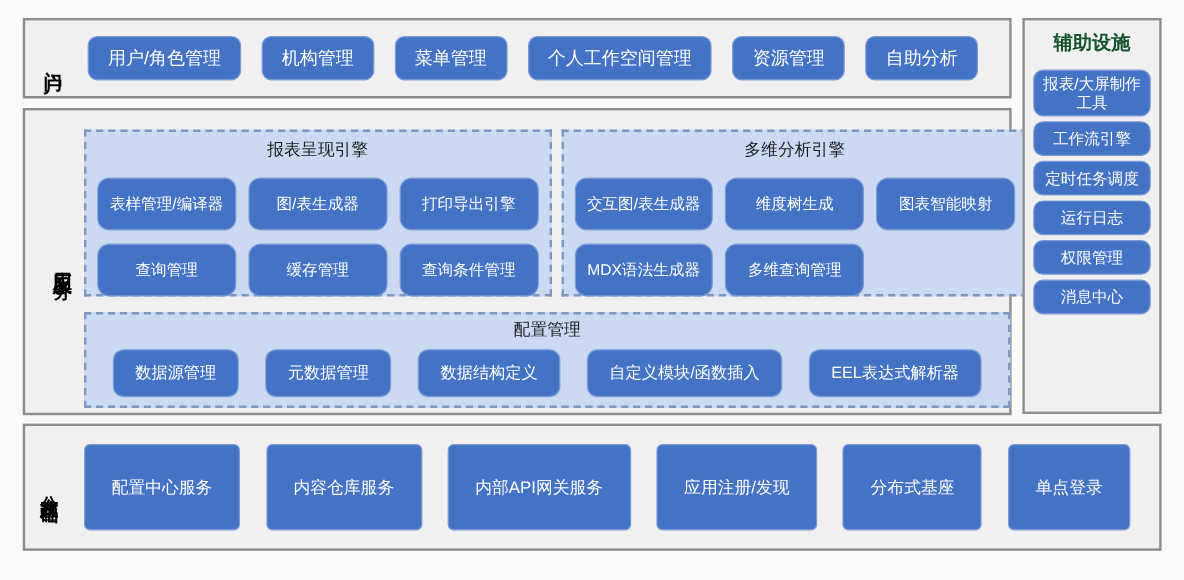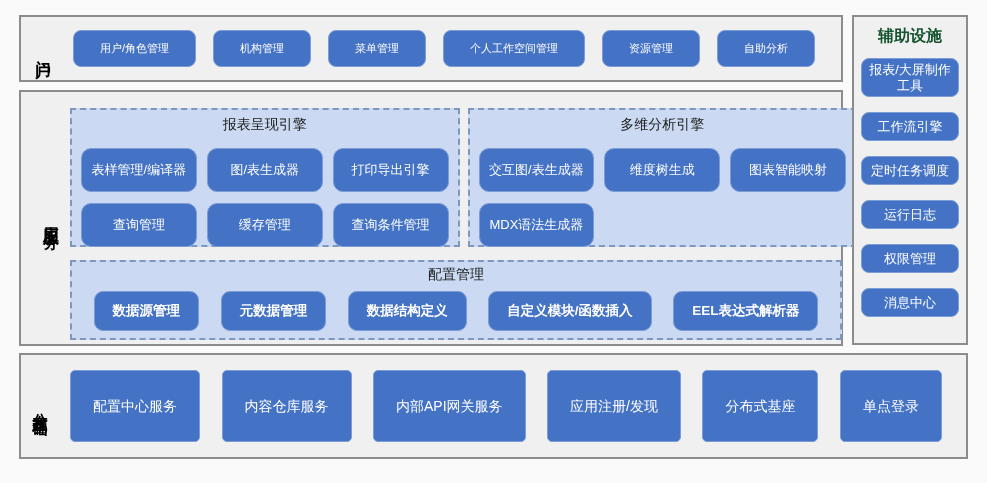--- a/index.html
+++ b/index.html
@@ -54,21 +54,21 @@
     display: flex;
     align-items: center;
     gap: 17px;
     margin-left: 22px;
     margin-right: 26px;
   }
   #portal .btn {
     flex: 1 1 auto;
     height: 37px;
     border-radius: 8px;
-    font-size: 11px;
+    font-size: 15px;
     white-space: nowrap;
     padding: 0 10px;
   }
 
   
   #app { left: 19px; top: 90px; width: 824px; height: 256px; }
   #app .v-label { position: absolute; left: 22px; top: 50%; transform: translateY(-50%); }
   #engines {
     position: absolute;
     left: 49px; top: 16px; width: 787px; height: 139px;
@@ -86,21 +86,20 @@
     border-radius: 10px;
     font-size: 13px;
     padding: 2px 3px;
   }
   #config { left: 49px; top: 168px; width: 772px; height: 80px; }
   #config .row {
     display: flex;
     justify-content: space-evenly;
     align-items: flex-end;
     margin-top: 7px;
-    font-weight: bold;
   }
   #config .btn {
     height: 40px;
     border-radius: 9px;
     font-size: 13.5px;
     white-space: nowrap;
     padding: 0 18px;
   }
 
   
@@ -109,21 +108,21 @@
     text-align: center;
     font-weight: bold;
     font-size: 16px;
     color: #14532d;
     margin: 9px 0 11px;
   }
   #aux .col {
     display: flex;
     flex-direction: column;
     align-items: center;
-    gap: 15px;
+    gap: 4px;
   }
   #aux .btn {
     width: 98px;
     border-radius: 8px;
     font-size: 13px;
     min-height: 29px;
     padding: 3px 4px;
   }
 
   
@@ -177,20 +176,21 @@
     </div>
 
 
     <div class="engine">
       <div class="panel-title">多维分析引擎</div>
       <div class="engine-grid">
         <div class="btn">交互图/表生成器</div>
         <div class="btn">维度树生成</div>
         <div class="btn">图表智能映射</div>
         <div class="btn">MDX语法生成器</div>
+        <div class="btn">多维查询管理</div>
       </div>
     </div>
   </div>
 
   <div id="config" class="panel">
     <div class="panel-title">配置管理</div>
     <div class="row">
       <div class="btn">数据源管理</div>
       <div class="btn">元数据管理</div>
       <div class="btn">数据结构定义</div>

